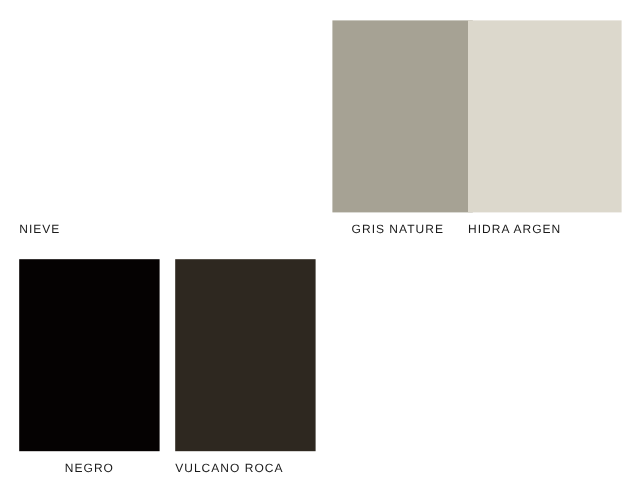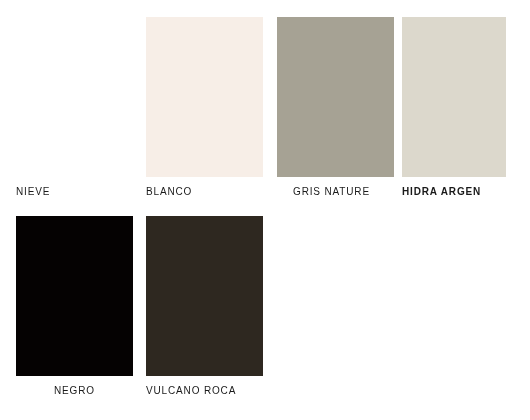--- a/index.html
+++ b/index.html
@@ -36,21 +36,21 @@
   .swatch-cell {
     position: absolute;
     top: 0;
     width: 117px;
   }
 
   
   .col-0 { left: 16px; }
   .col-1 { left: 146px; }
   .col-2 { left: 277px; }
-  .col-3 { left: 402px; width: 104px; font-weight: bold; }
+  .col-3 { left: 390px; width: 128px; }
 
   .swatch-chip {
     width: 100%;
     height: 160px;
     display: block;
   }
 
   .swatch-label {
     display: block;
     margin-top: 9px;
@@ -68,24 +68,20 @@
 
 <div id="palette-sheet">
 
   <div class="swatch-row" id="swatch-row-1">
 
     <div class="swatch-cell col-0">
       <span class="swatch-chip" style="background-color: rgb(255, 255, 255);"></span>
       <span class="swatch-label" style="color: rgb(26, 26, 26);">NIEVE</span>
     </div>
 
-    <div class="swatch-cell col-1">
-      <span class="swatch-chip" style="background-color: rgb(247, 238, 231);"></span>
-      <span class="swatch-label" style="color: rgb(26, 26, 26);">BLANCO</span>
-    </div>
 
     <div class="swatch-cell col-2">
       <span class="swatch-chip" style="background-color: rgb(166, 162, 148);"></span>
       <span class="swatch-label" style="color: rgb(26, 26, 26); margin-left: 16px;">GRIS NATURE</span>
     </div>
 
     <div class="swatch-cell col-3">
       <span class="swatch-chip" style="background-color: rgb(220, 216, 204);"></span>
       <span class="swatch-label" style="color: rgb(26, 26, 26);">HIDRA ARGEN</span>
     </div>

